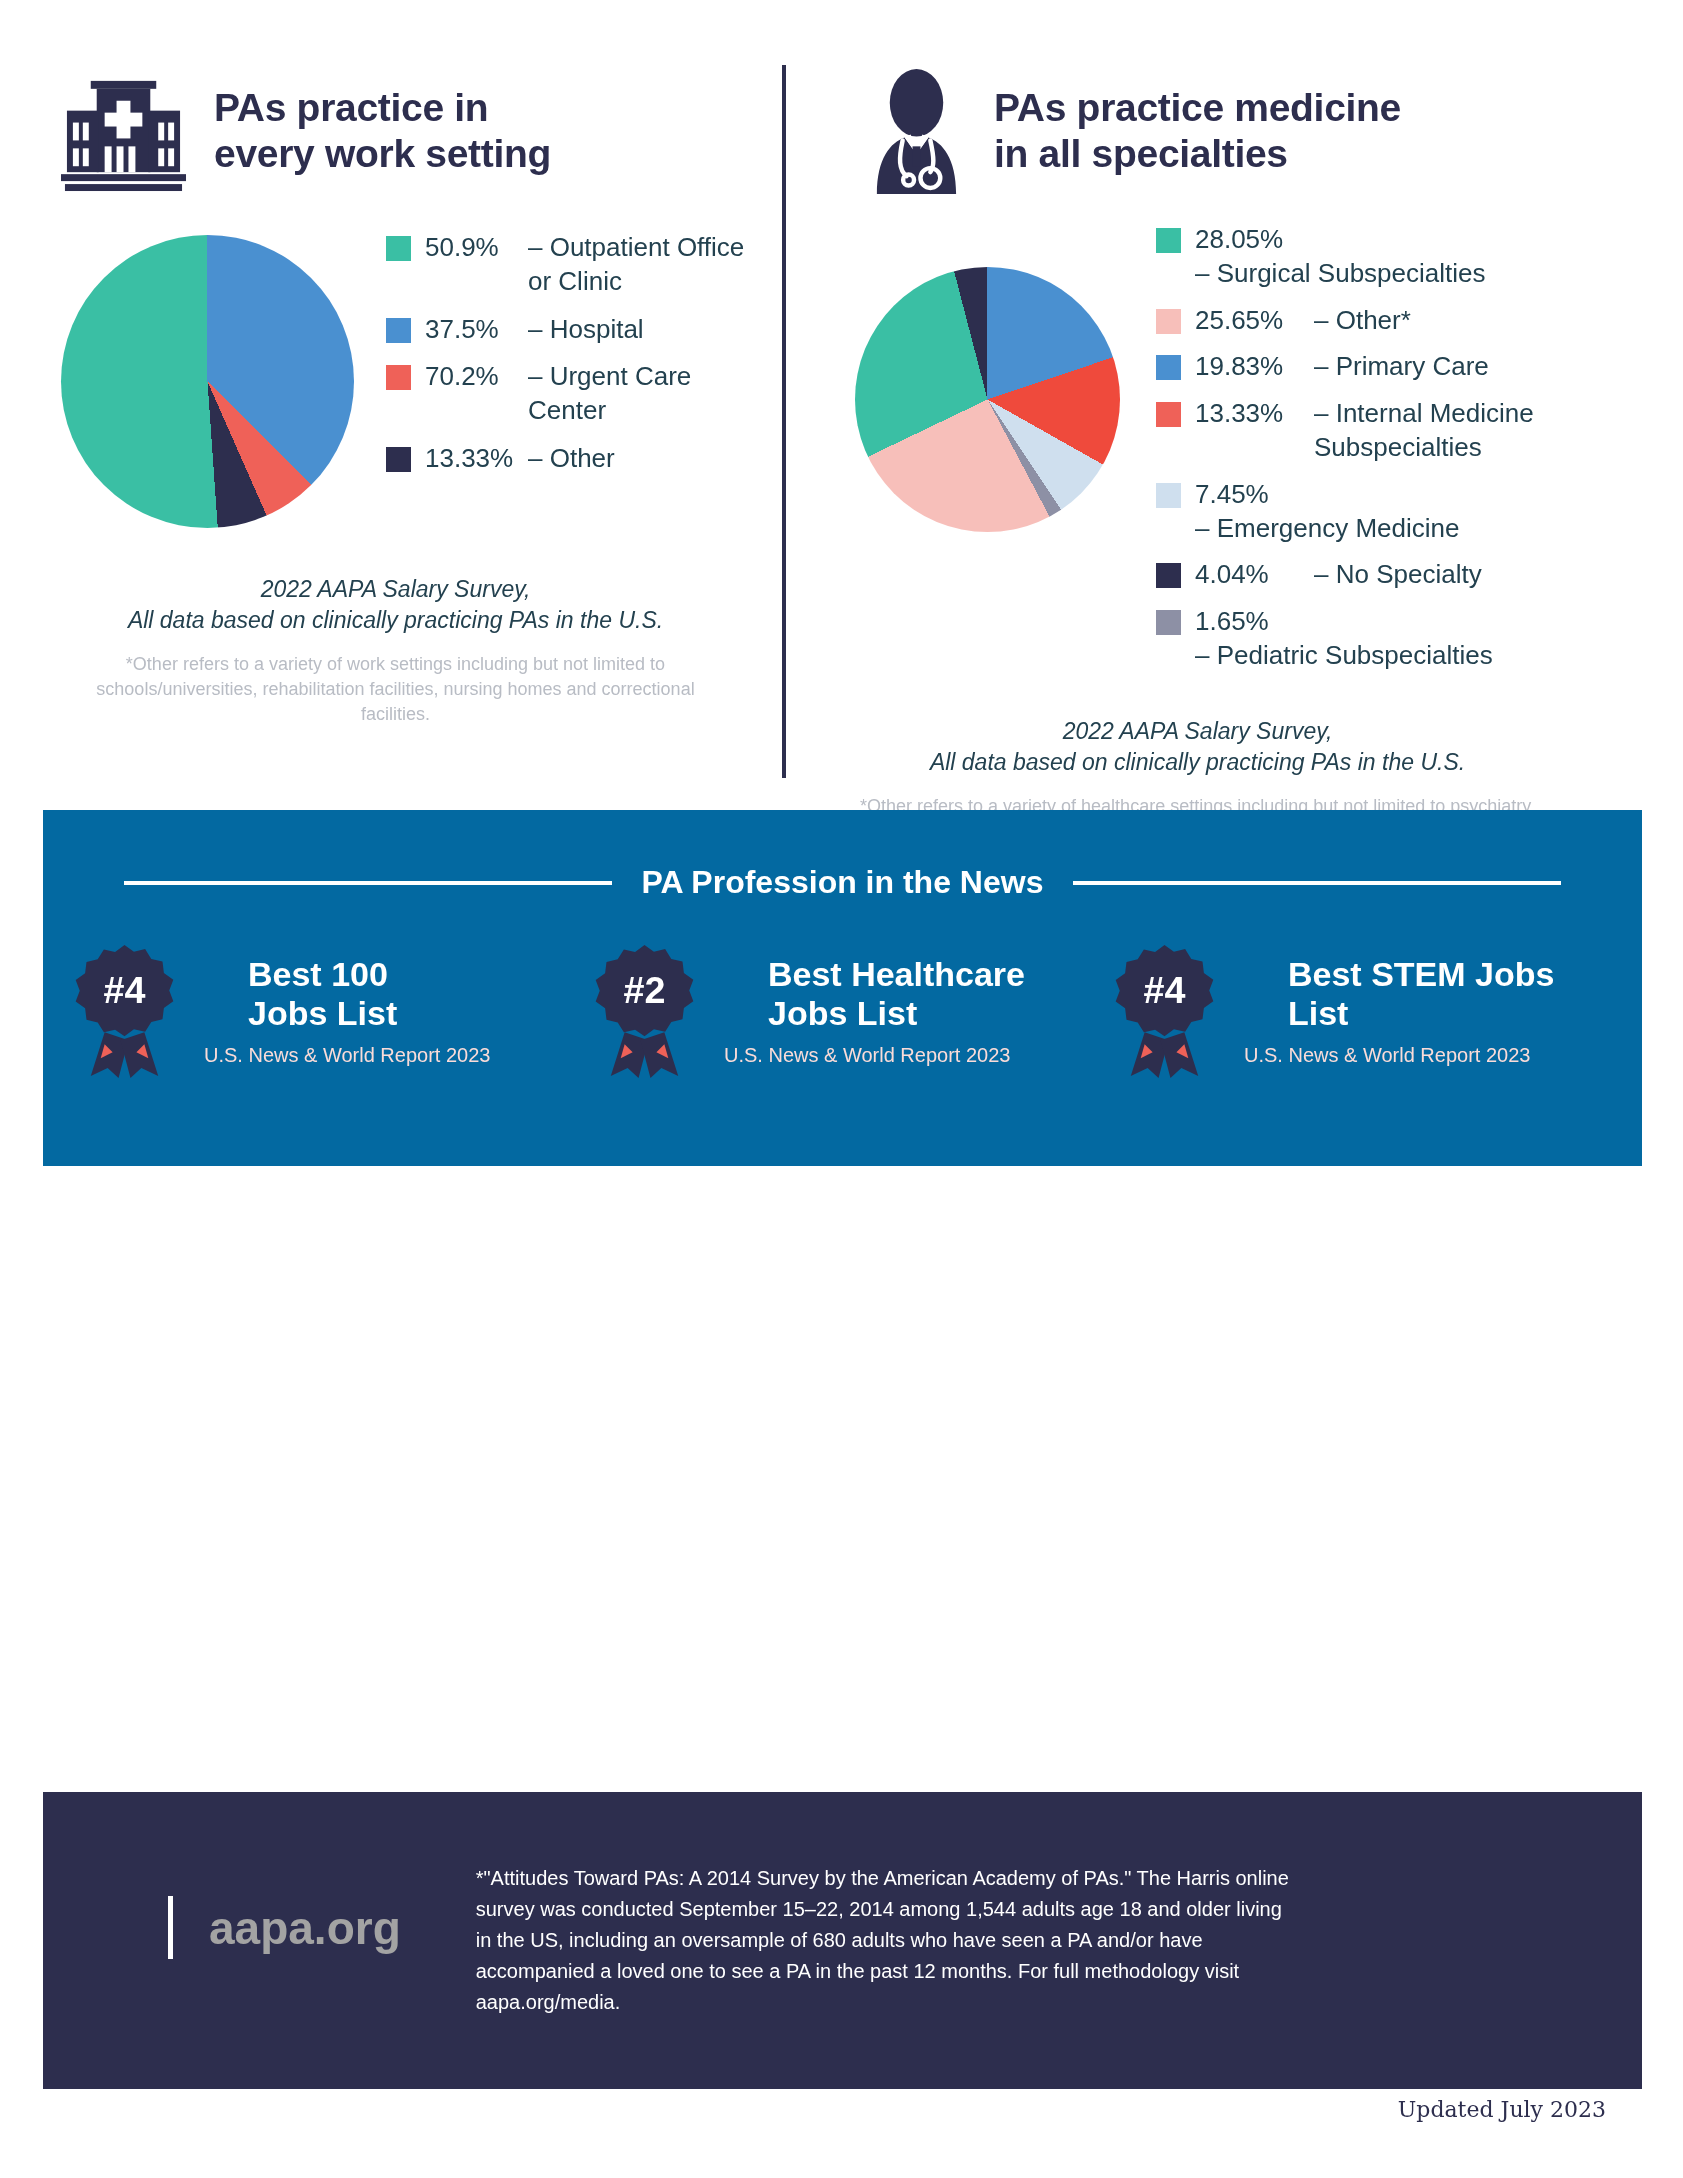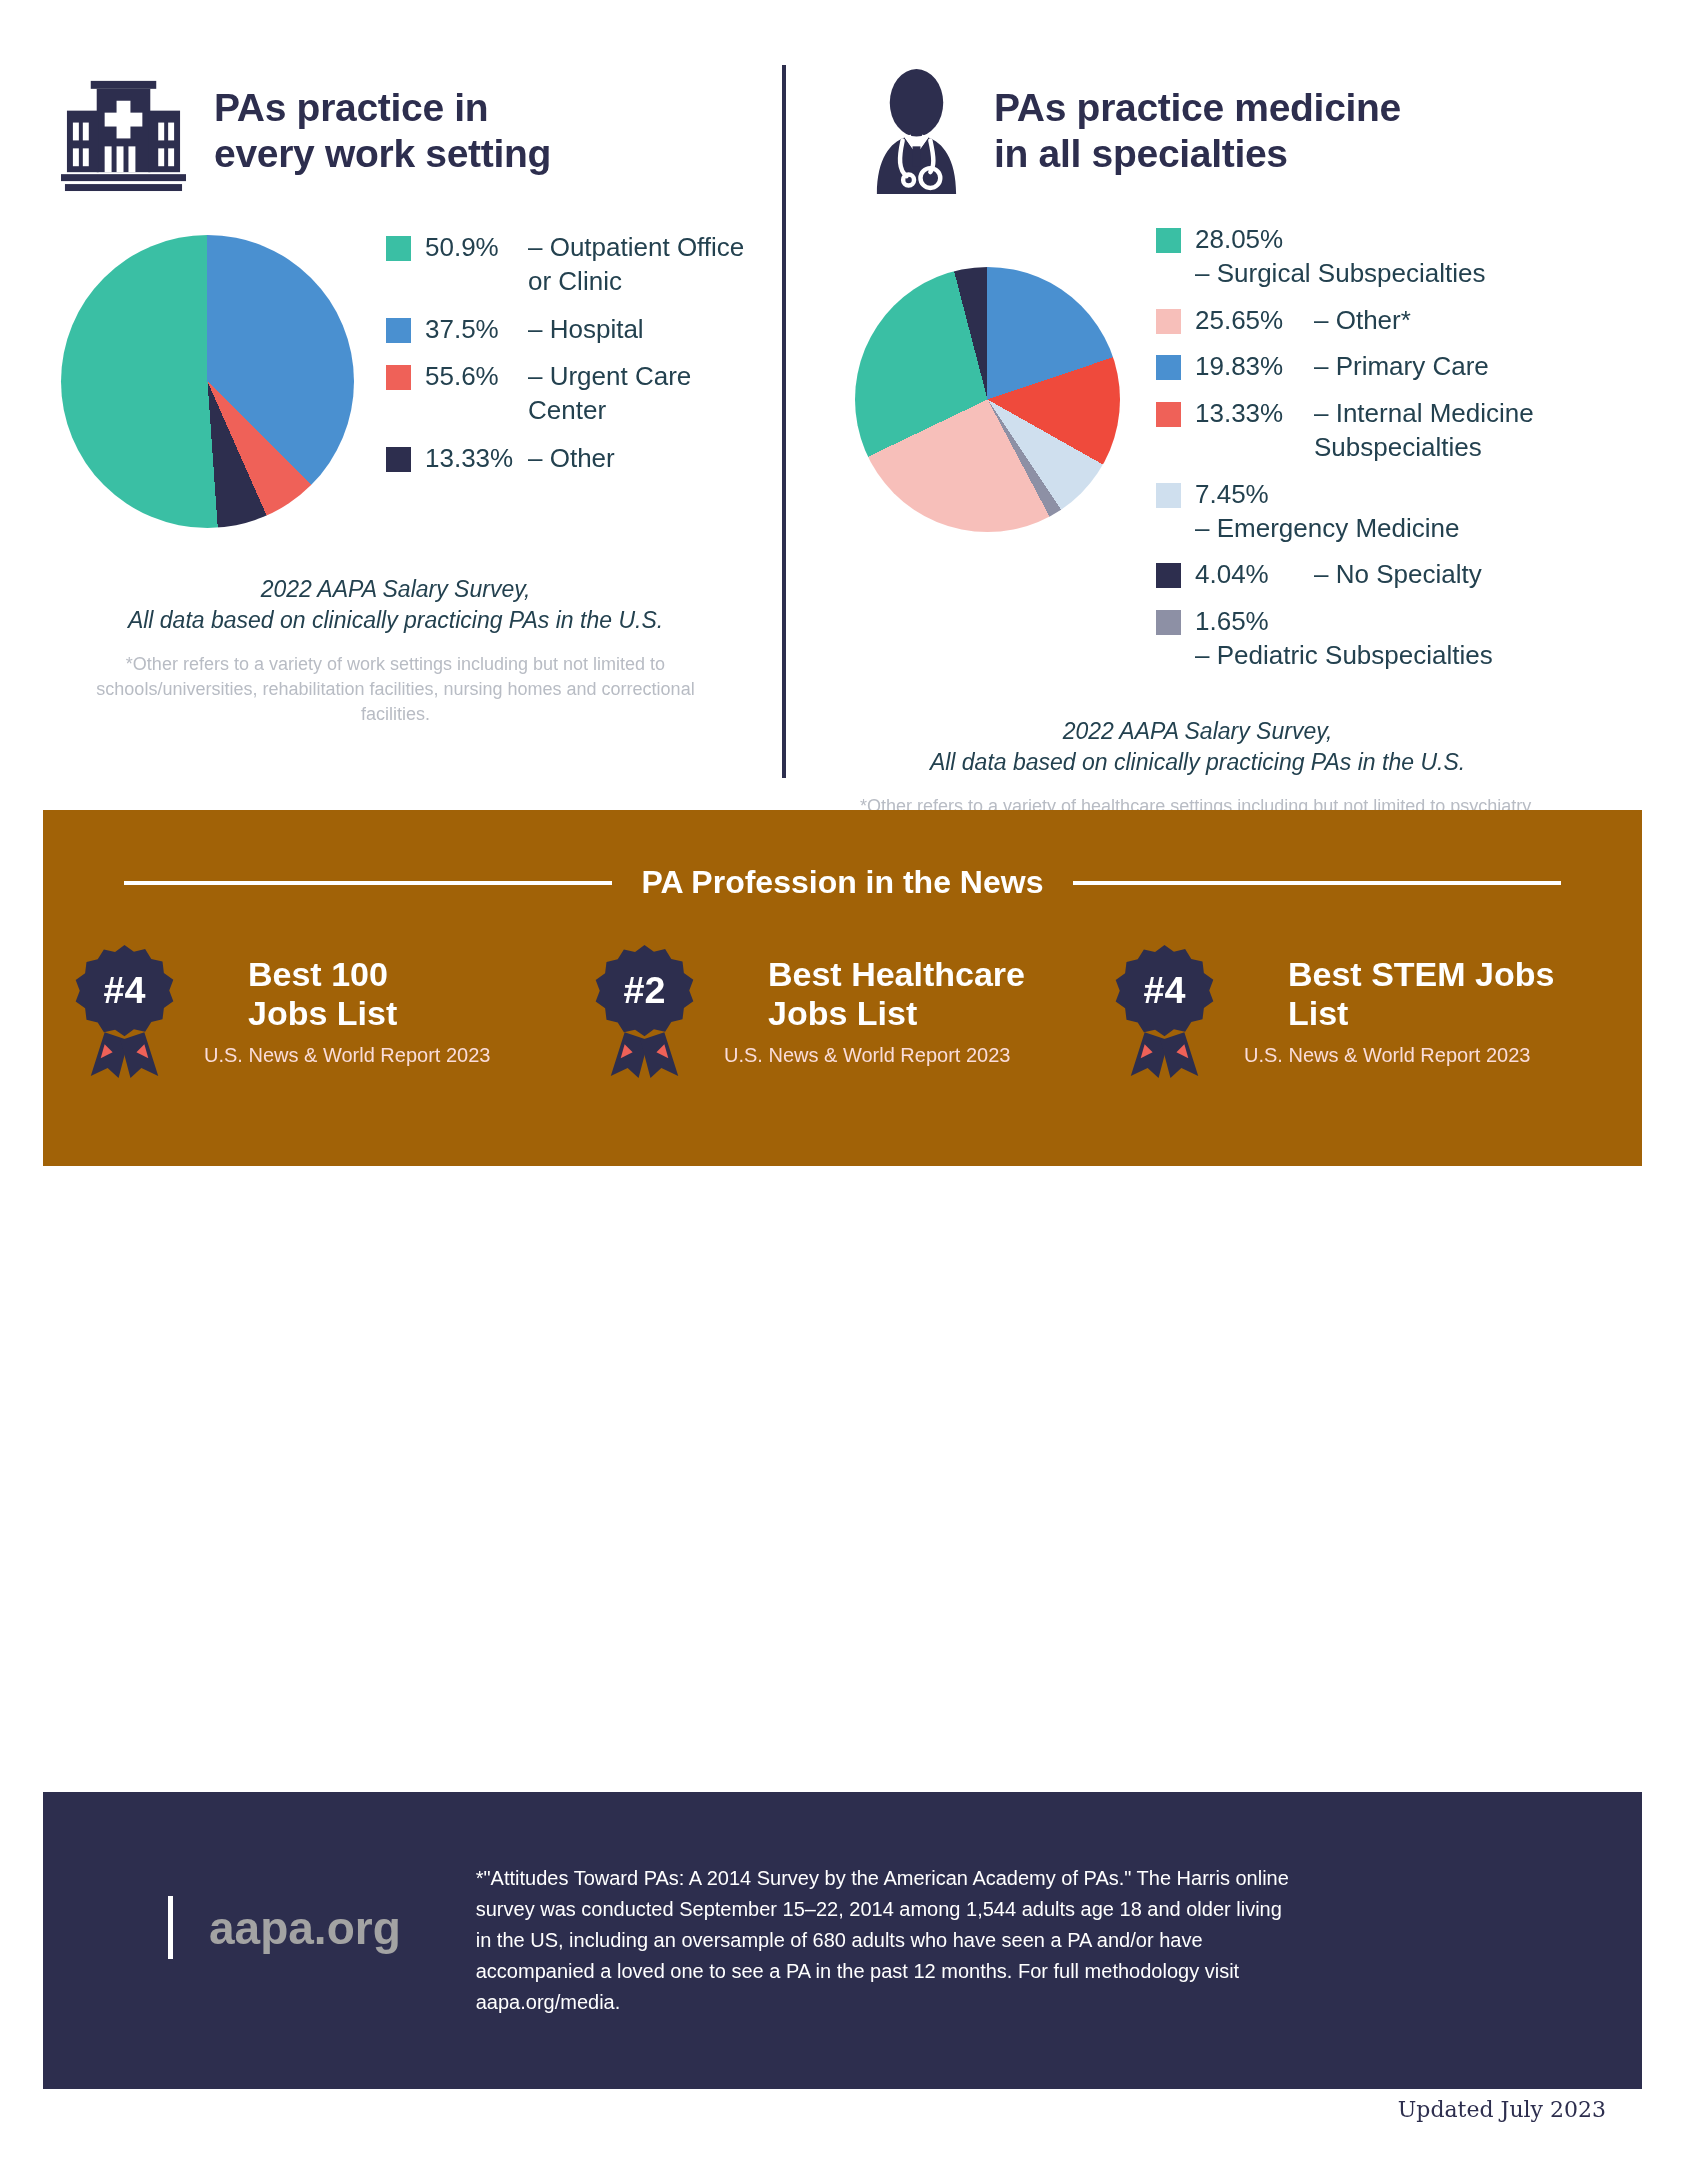--- a/index.html
+++ b/index.html
@@ -115,21 +115,21 @@
     margin-top: 16px;
   }
   .footnote-left  { width: 653px; margin-left: 10px; }
   .footnote-right { width: 733px; margin-left: -12px; }
 
   
   .news {
     position: absolute;
     left: 43px; top: 810px;
     width: 1599px; height: 356px;
-    background: #a16207;
+    background: #0369a1;
   }
   .news-head {
     display: flex;
     align-items: center;
     justify-content: center;
     gap: 30px;
     padding-top: 54px;
   }
   .news-rule { height: 4px; background: #ffffff; width: 488px; }
   .news-title {
@@ -259,21 +259,21 @@
             <span class="swatch" style="background: rgb(58, 191, 164);"></span>
             <span class="legend-text"><span class="legend-pct">50.9%</span><span class="legend-lbl">– <span>Outpatient Office
 or Clinic</span></span></span>
           </div>
           <div class="legend-item">
             <span class="swatch" style="background: rgb(74, 144, 208);"></span>
             <span class="legend-text"><span class="legend-pct">37.5%</span><span class="legend-lbl">– <span>Hospital</span></span></span>
           </div>
           <div class="legend-item">
             <span class="swatch" style="background: rgb(239, 97, 88);"></span>
-            <span class="legend-text"><span class="legend-pct">55.6%</span><span class="legend-lbl">– <span>Urgent Care
+            <span class="legend-text"><span class="legend-pct">70.2%</span><span class="legend-lbl">– <span>Urgent Care
 Center</span></span></span>
           </div>
           <div class="legend-item">
             <span class="swatch" style="background: rgb(45, 46, 78);"></span>
             <span class="legend-text"><span class="legend-pct">13.33%</span><span class="legend-lbl">– <span>Other</span></span></span>
           </div>
         </div>
       </div>
 
       <div class="source source-left">2022 AAPA Salary Survey,

